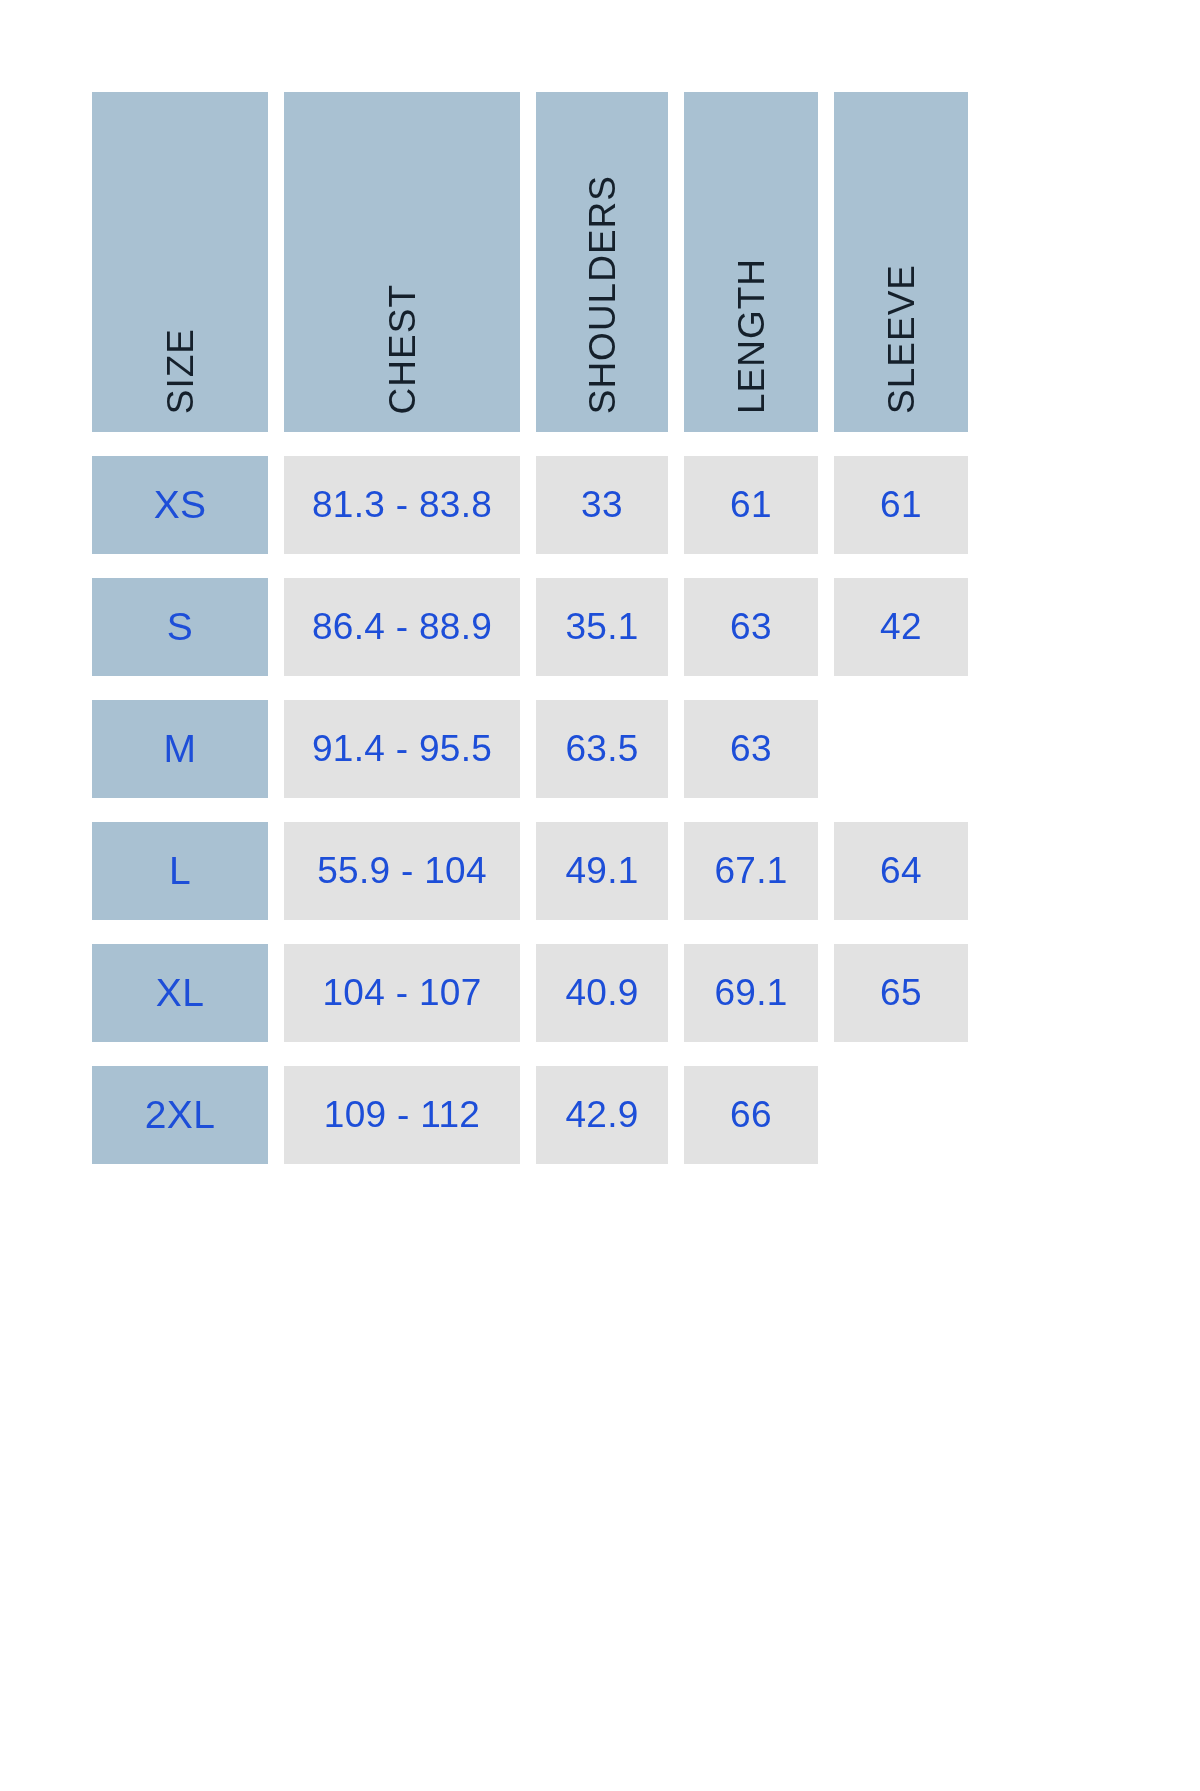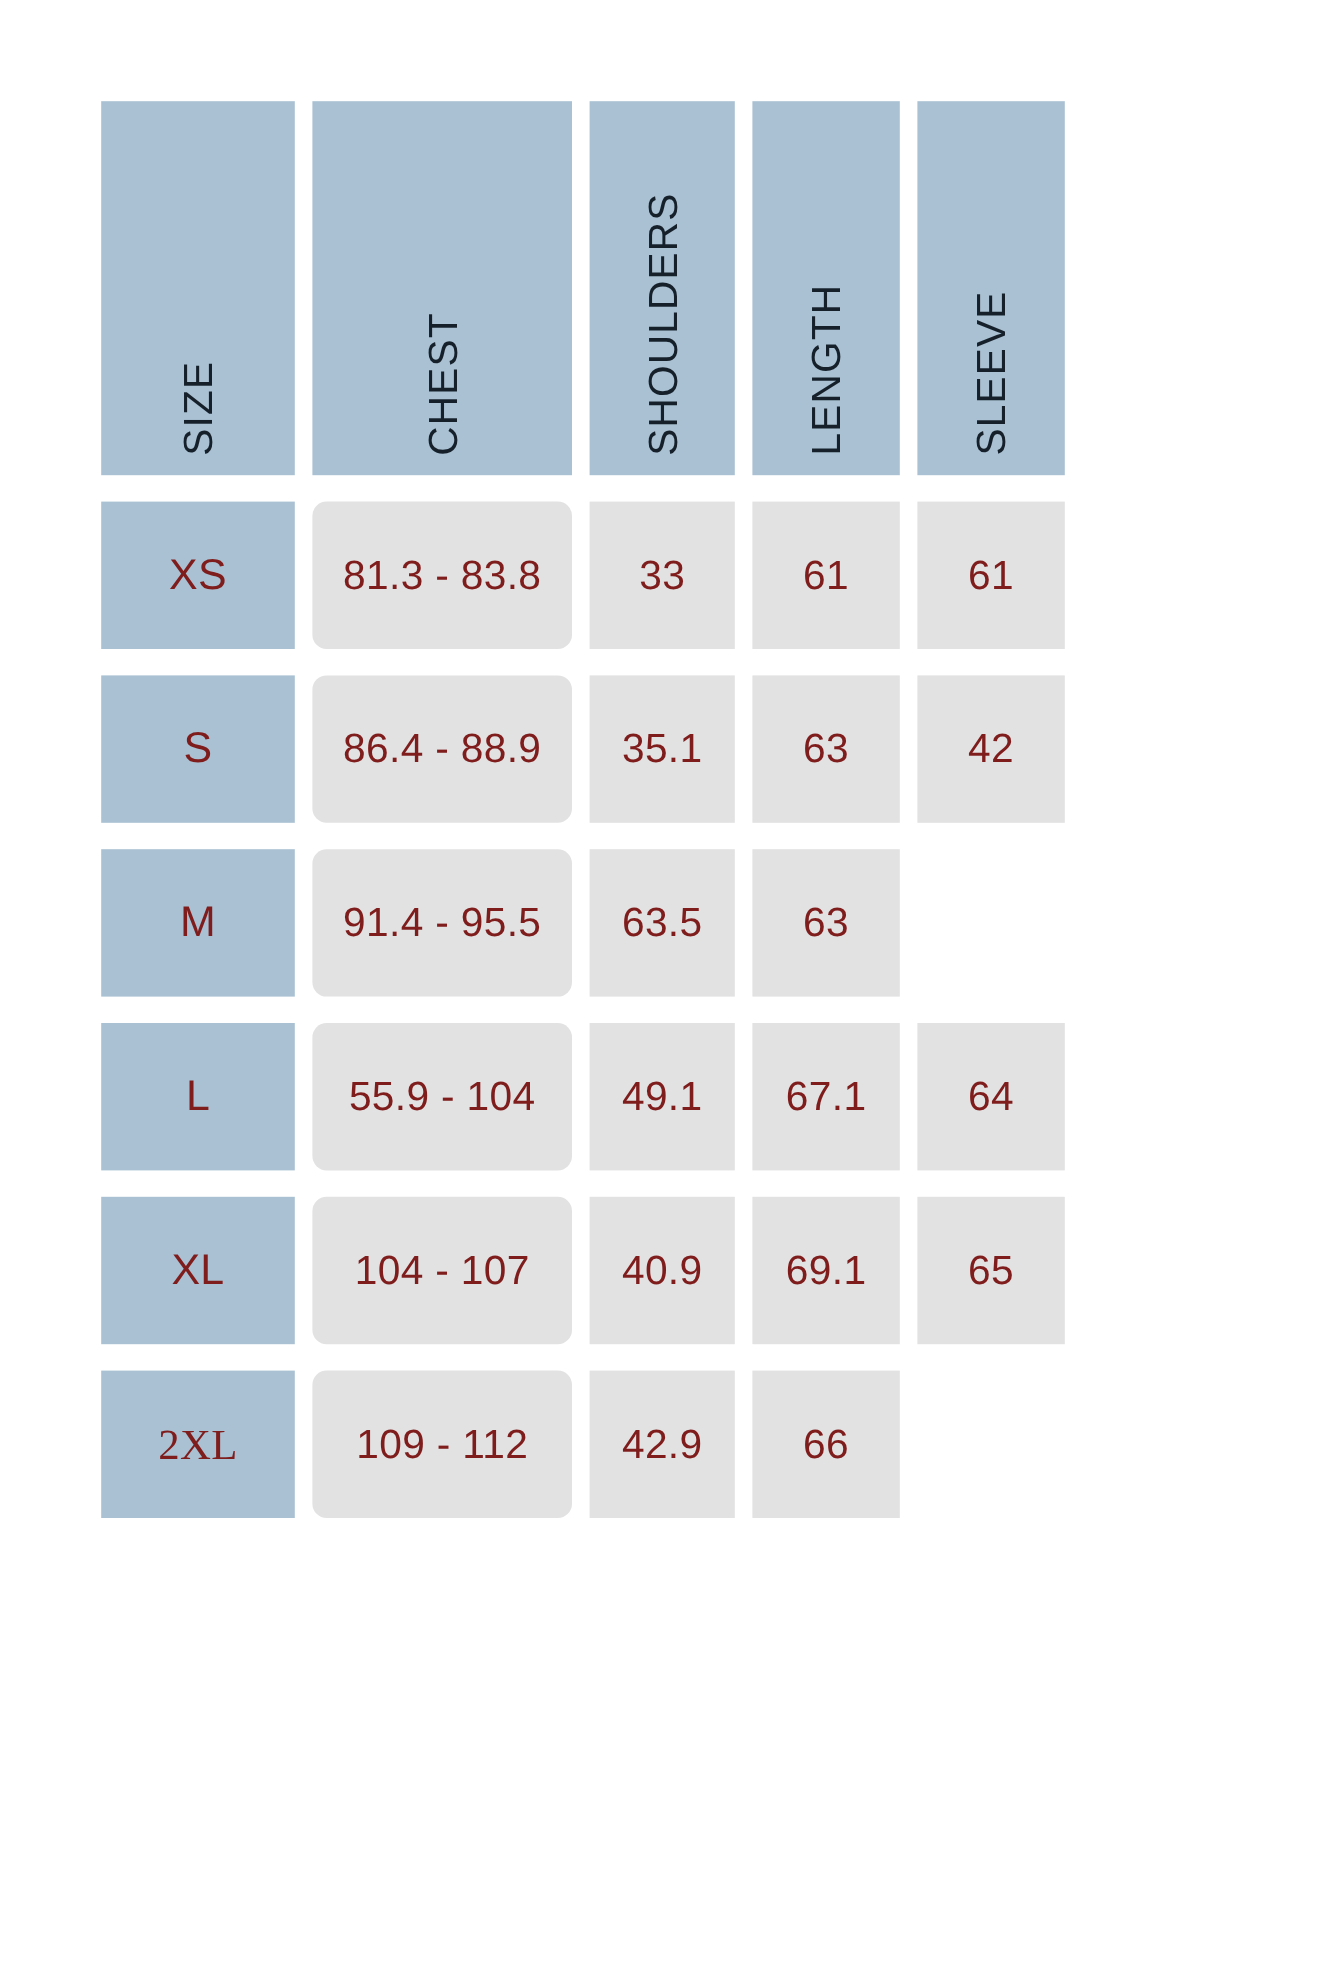--- a/index.html
+++ b/index.html
@@ -70,39 +70,39 @@
     letter-spacing: 1px;
     color: #15202b;
     line-height: 1;
     white-space: nowrap;
     position: absolute;
     bottom: 0;
   }
 
   
   .dcell {
-    height: 134px;
+    height: 98px;
     display: flex;
     align-items: center;
     justify-content: center;
     font-size: 37px;
-    color: #7f1d1d;
+    color: #1d4ed8;
     letter-spacing: 0.3px;
   }
   .dcell.size {
     background: #a9c1d2;
     font-size: 39px;
   }
   .dcell.val {
     background: #e2e2e2;
   }
-  .dcell.val.chest { font-size: 37px; border-radius: 13px; }
+  .dcell.val.chest { font-size: 37px; }
 
   
-  .dcell.size.wide { font-size: 39px; font-family: Liberation Serif, serif; }
+  .dcell.size.wide { font-size: 39px; }
 </style>
 </head>
 <body>
 
 <div class="page">
 
   <div class="size-chart">
 
     <div class="row header-row">
 

